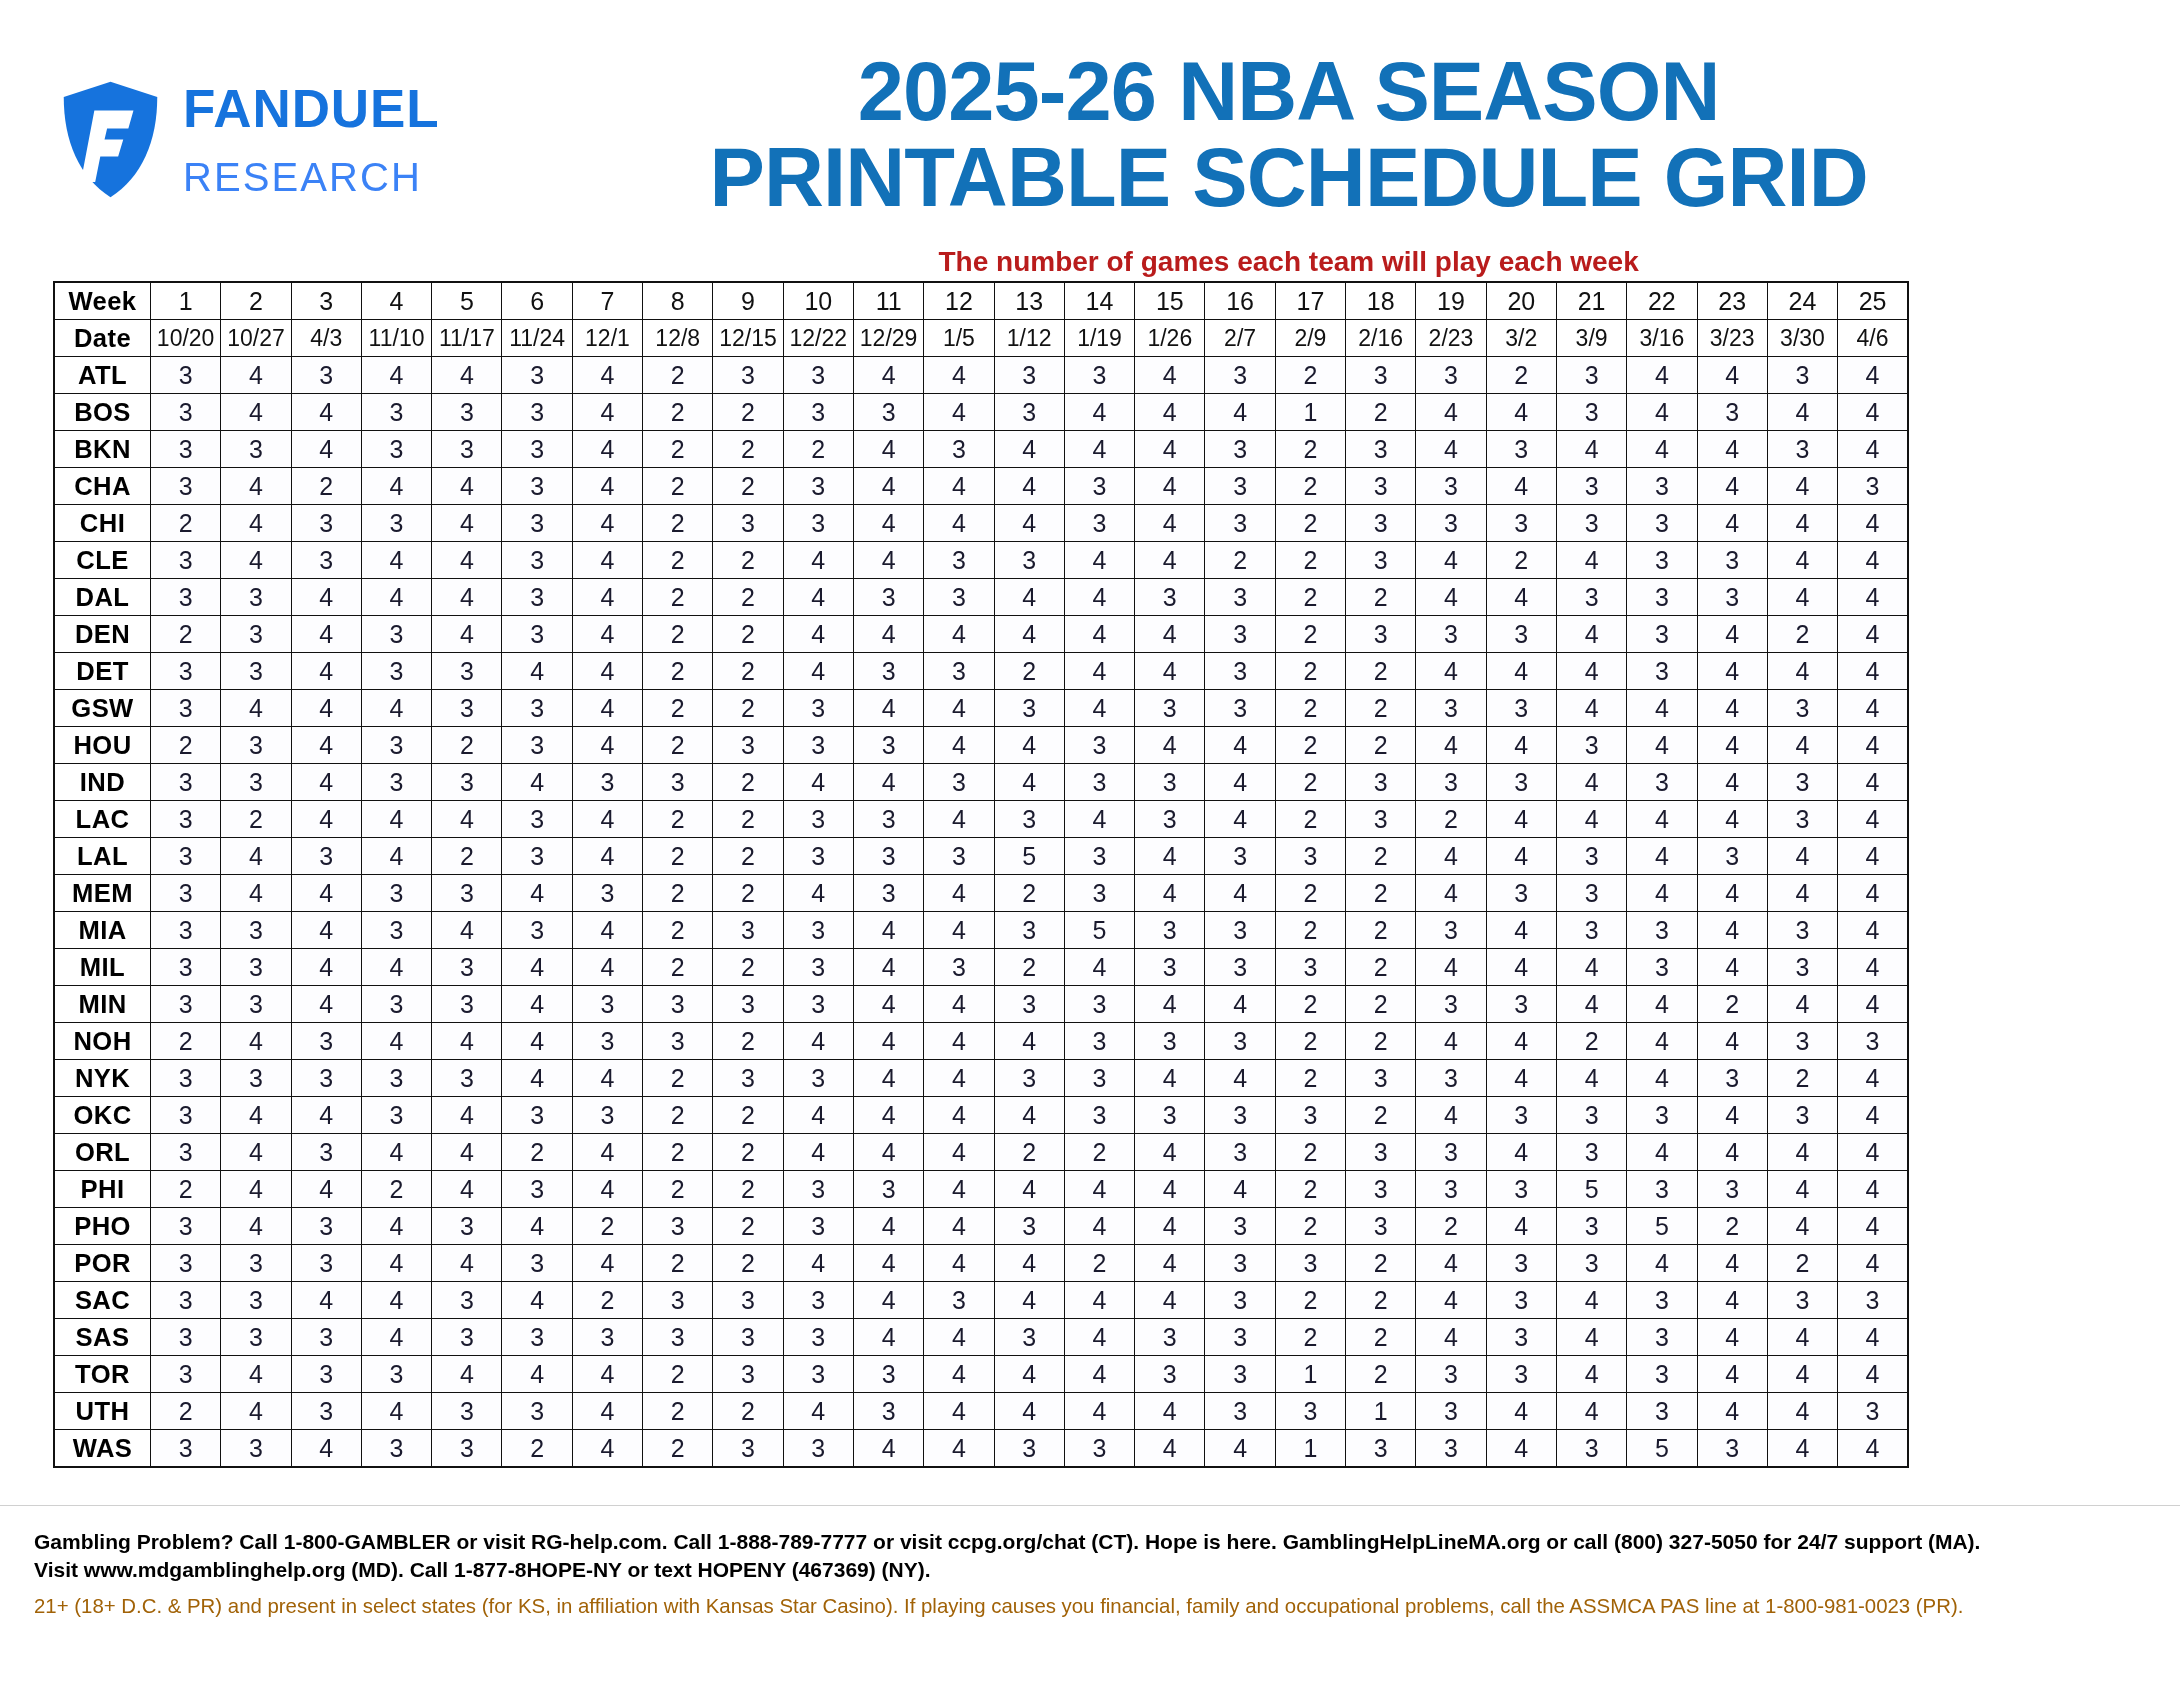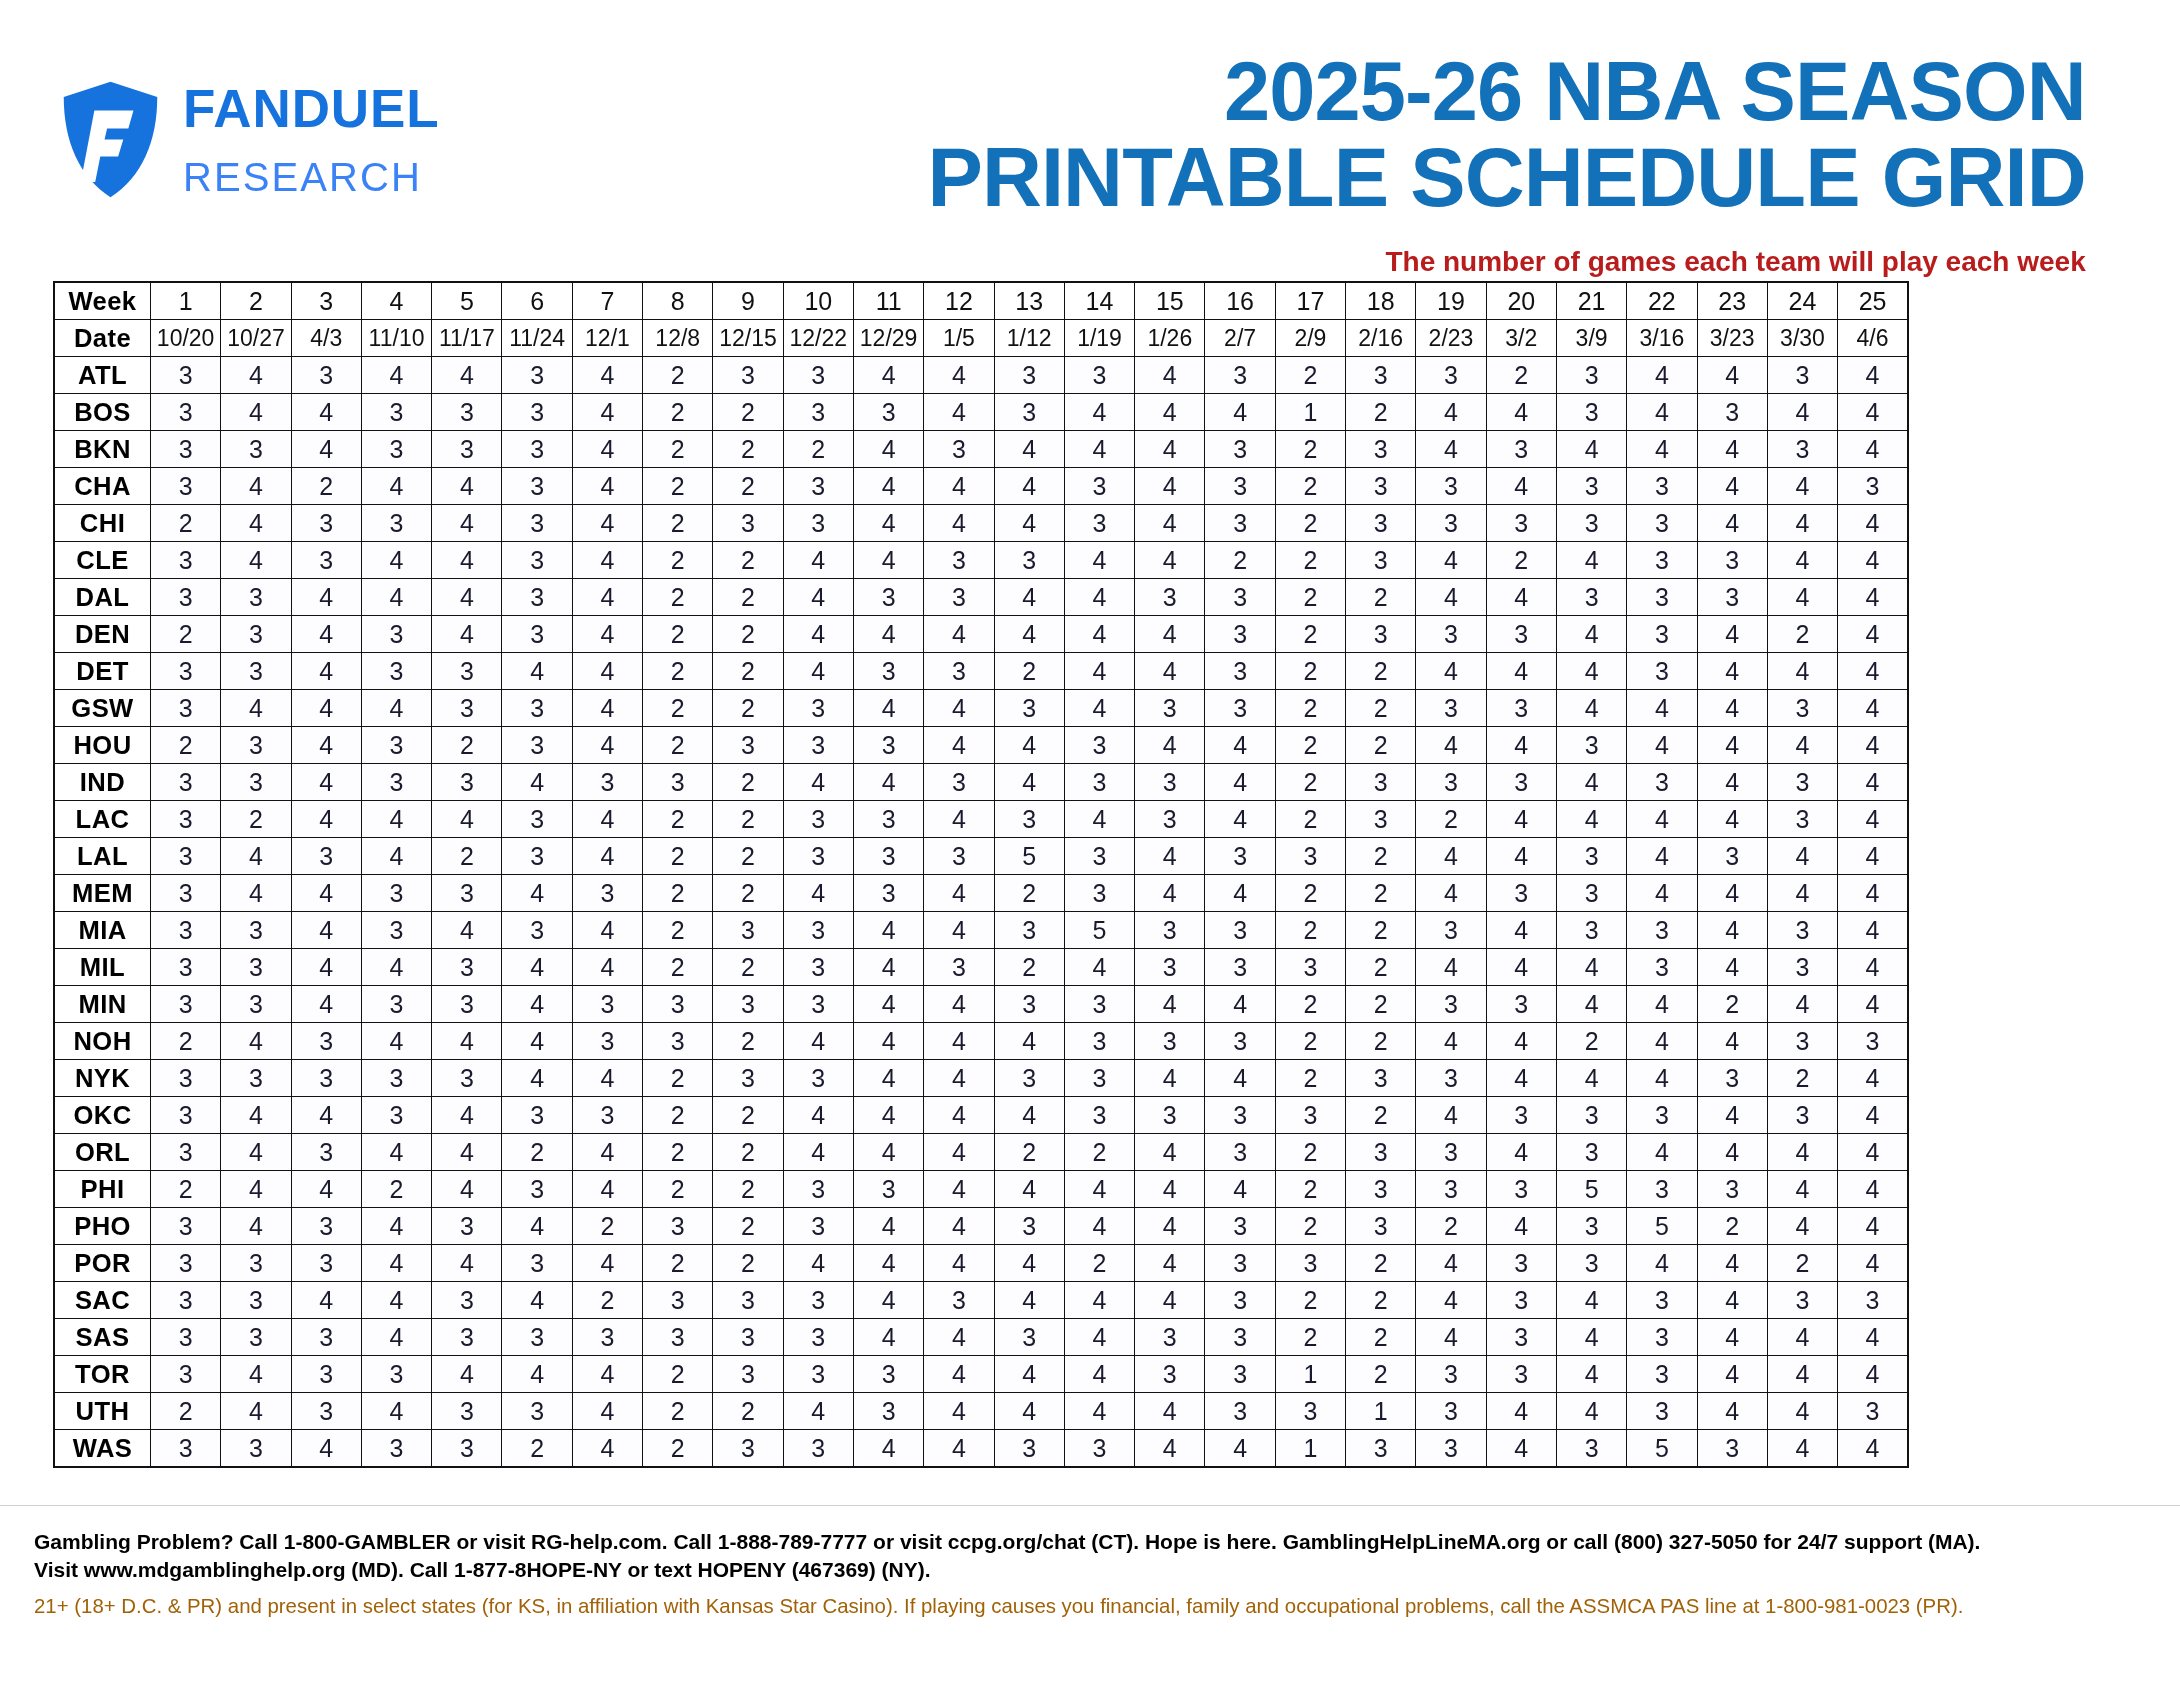--- a/index.html
+++ b/index.html
@@ -13,21 +13,21 @@
     font-family: "Liberation Sans", sans-serif;
     color: #000;
     position: relative;
     overflow: hidden;
   }
 
   
   .header {
     display: flex;
     align-items: flex-start;
-    padding: 49px 80px 0 60px;
+    padding: 49px 28px 0 60px;
     height: 281px;
     box-sizing: border-box;
   }
   .brand {
     display: flex;
     align-items: center;
     gap: 22px;
     flex: 0 0 auto;
     padding-top: 31px;
   }
@@ -42,21 +42,21 @@
   .brand-sub {
     font-size: 40px;
     font-weight: 500;
     letter-spacing: 2.1px;
     color: #3b82f6;
     margin-top: 22px;
   }
 
   .title-block {
     flex: 1 1 auto;
-    text-align: right;
+    text-align: center;
     padding-right: 15.3px;
   }
   .title-line {
     font-size: 83px;
     font-weight: 700;
     color: #1271b8;
     letter-spacing: -0.9px;
     line-height: 1.04;
     white-space: nowrap;
     display: block;

